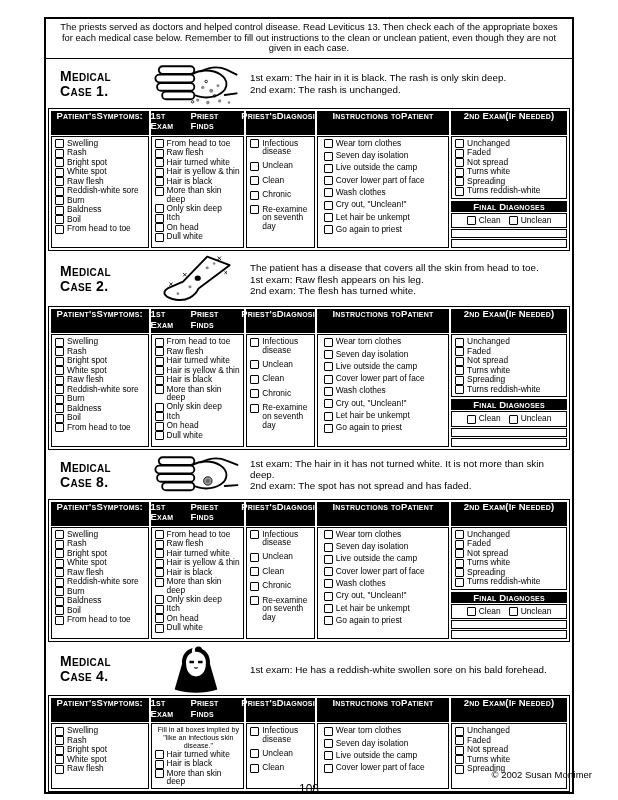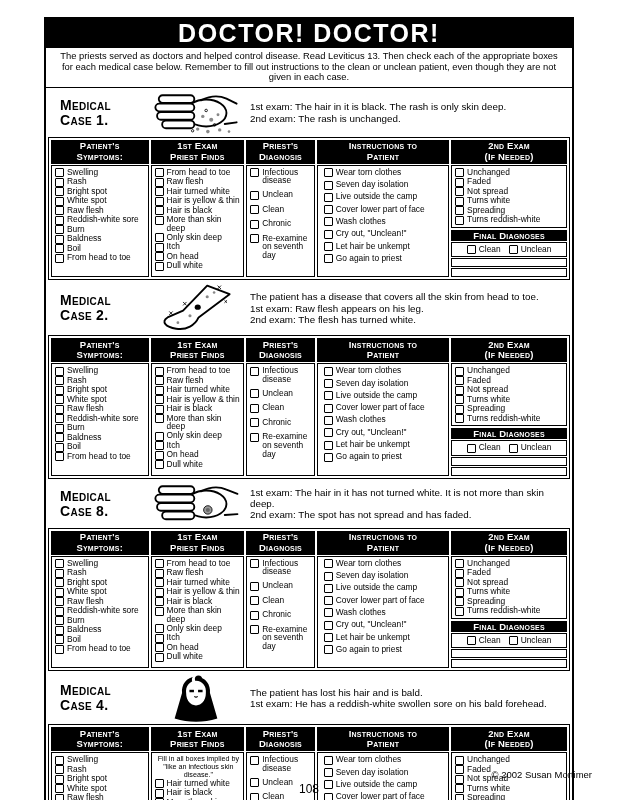--- a/index.html
+++ b/index.html
@@ -19,22 +19,22 @@
   .case-icon[data-icon="hand-rash-icon"] .svg-hand-rash{display:block;}
   .case-icon[data-icon="leg-sore-icon"] .svg-leg{display:block;}
   .case-icon[data-icon="hand-spot-icon"] .svg-hand-spot{display:block;}
   .case-icon[data-icon="bald-head-icon"] .svg-head{display:block;}
   .case-desc{flex:1;font-size:9.8px;line-height:11.4px;}
   
   .case-table{border:1.5px solid #000;margin:0 2px;padding:2px;display:grid;
               grid-template-columns:101fr 97fr 71fr 137fr 120fr;gap:0 2px;}
   .col{display:flex;flex-direction:column;min-width:0;}
   .col-head{background:#000;color:#fff;font-weight:bold;font-variant:small-caps;
-            text-align:center;font-size:9.5px;line-height:10.5px;height:24px;
-            display:flex;flex-direction:column;justify-content:center;letter-spacing:0.2px;}
+            text-align:left;font-size:9.5px;line-height:10.5px;height:24px;
+            display:flex;flex-direction:row;justify-content:center;letter-spacing:0.2px;}
   .col-body{border:1px solid #000;margin-top:1px;flex:1;padding:2px 1px 2px 3px;}
   .ci{display:flex;align-items:flex-start;font-size:8.4px;line-height:8.7px;}
   .cb{width:7px;height:7px;border:1.2px solid #000;background:#fff;flex:none;
       margin:0.5px 3px 0 0;border-radius:1px;}
   .cl{flex:1;min-width:0;}
   .list-diag .ci{margin-bottom:5px;}
   .list-diag .ci:last-child{margin-bottom:0;}
   .list-instr .ci{margin-bottom:2.8px;}
   .list-instr{padding-left:6px;}
   .note-line{font-size:7.2px;line-height:7.8px;text-align:center;}
@@ -47,21 +47,20 @@
   .writein{border:1px solid #000;height:7px;margin-top:1px;background:#fff;}
   
   .copyright{position:absolute;right:26px;bottom:20px;font-size:9.5px;}
   .page-num{position:absolute;left:0;right:0;bottom:4px;text-align:center;font-size:12px;}
 </style>
 </head>
 <body>
 
 <div class="page">
   <div class="frame">
-    <div class="title-bar">DOCTOR! DOCTOR!</div>
     <div class="intro">The priests served as doctors and helped control disease. Read Leviticus 13. Then check each of the appropriate boxes for each medical case below.  Remember to fill out instructions to the clean or unclean patient, even though they are not given in each case.</div>
 
     <div>
 
         <section class="case">
           <div class="case-head">
             <div class="case-label">
               <div>Medical</div>
               <div>Case 1.</div>
             </div>
@@ -973,21 +972,20 @@
                 <circle cx="31" cy="6" r="4.4" fill="#000"></circle>
                 <path d="M28,8 C20,8 15,15 16,23 C16,32 21,38 28,38 C35,38 40,32 40,23 C41,15 36,8 28,8 Z" fill="#fff"></path>
                 <path d="M15,27 Q28,54 41,27 Q41,42 28,47 Q15,42 15,27 Z" fill="#000"></path>
                 <rect x="20" y="19" width="5.5" height="3" fill="#000"></rect>
                 <rect x="30.5" y="19" width="5.5" height="3" fill="#000"></rect>
                 <path d="M26,27 q2,2 4,0" stroke="#000" stroke-width="1.4" fill="none"></path>
               </svg>
             </div>
             <div class="case-desc">
 
-                <div class="desc-line">The patient has lost his hair and is bald.</div>
 
                 <div class="desc-line">1st exam: He has a reddish-white swollen sore on his bald forehead.</div>
               </div>
           </div>
 
           <div class="case-table">
             <div class="col">
               <div class="col-head">
                 <div>Patient's</div>
                 <div>Symptoms:</div>

